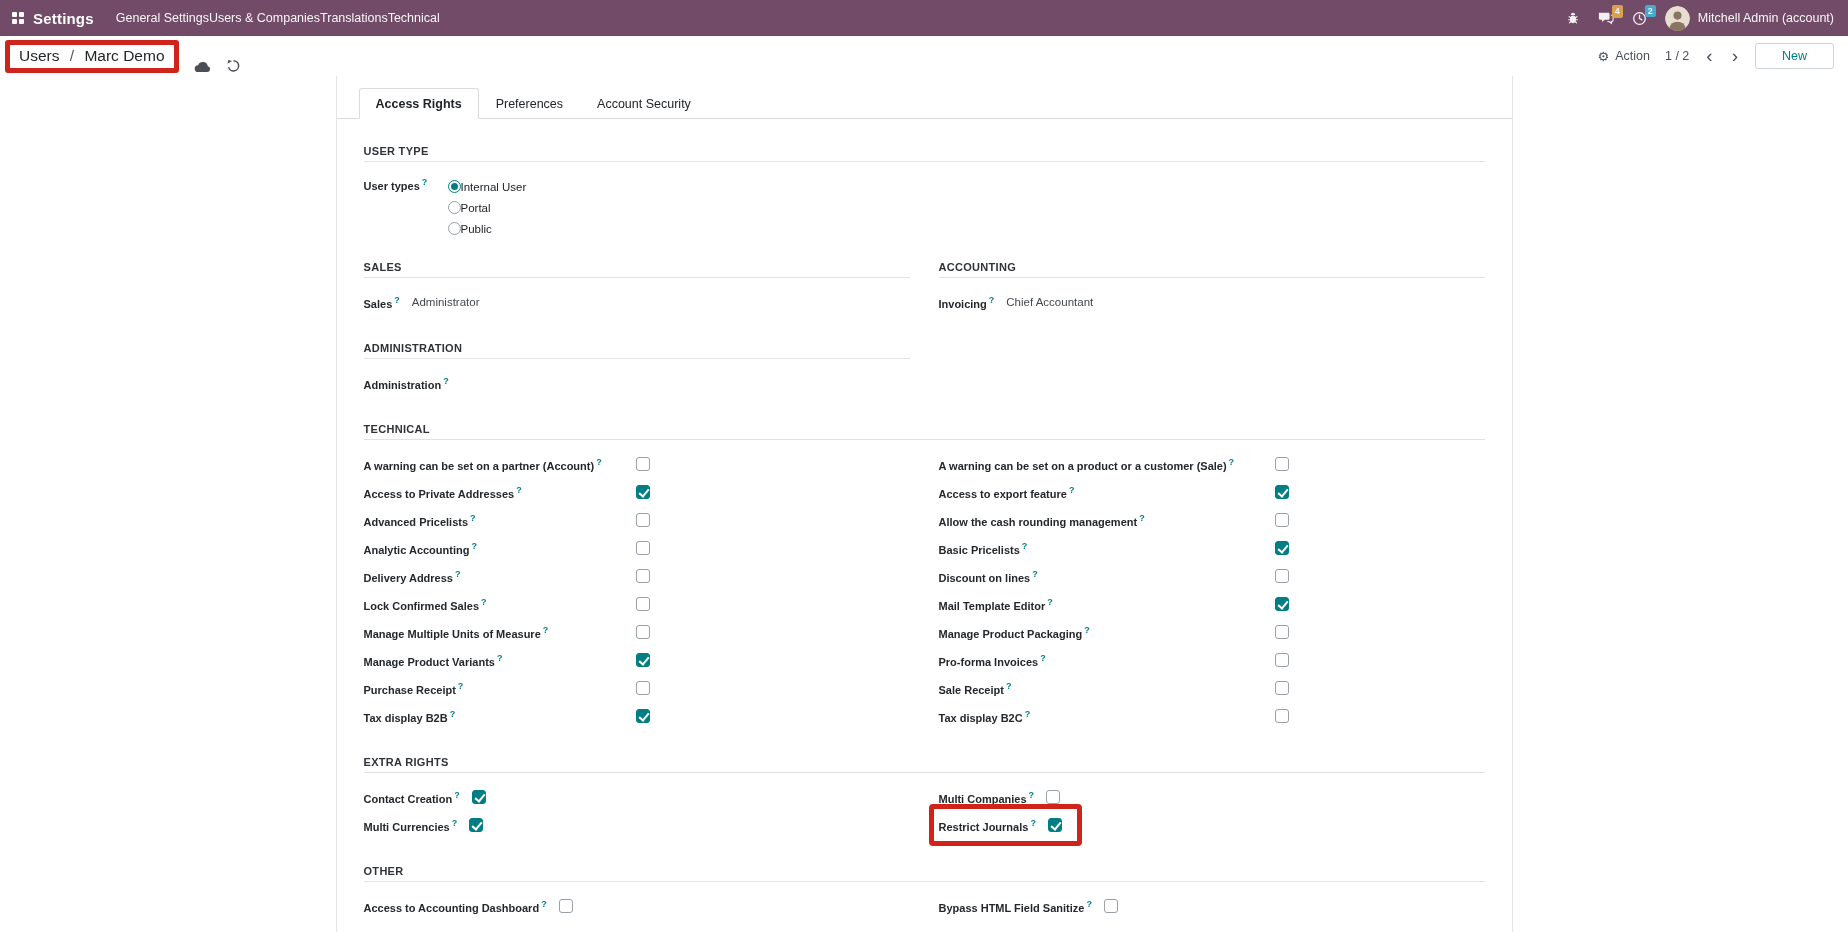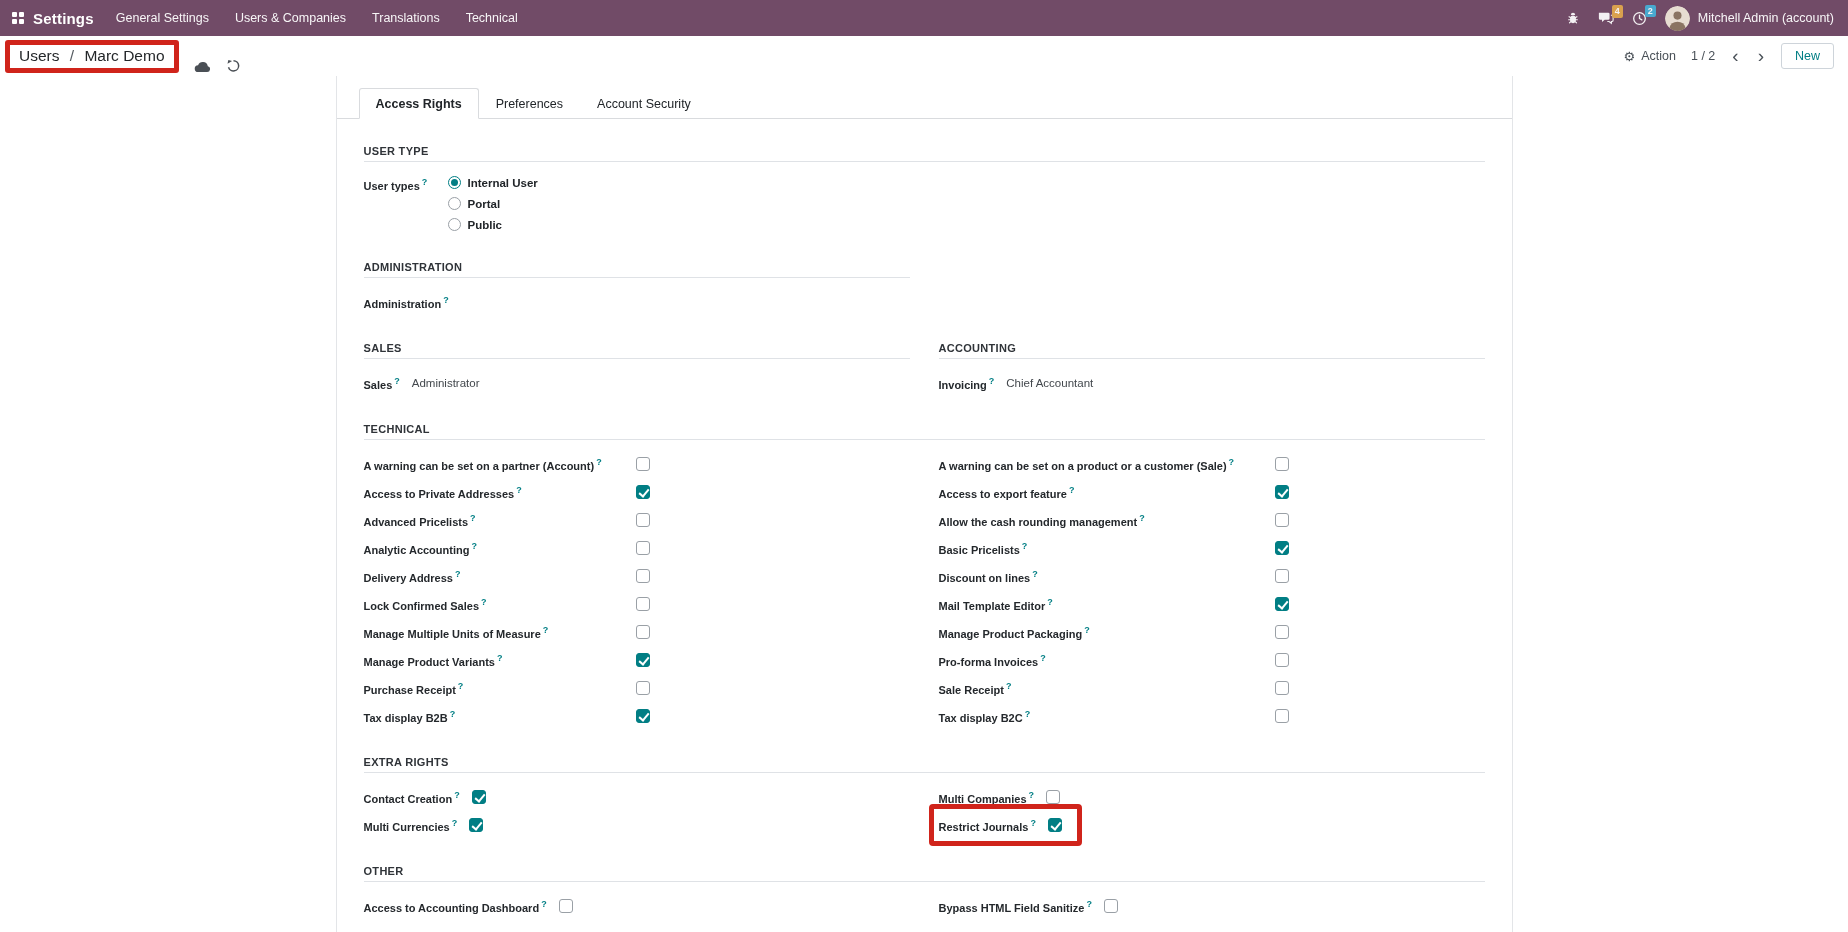--- a/index.html
+++ b/index.html
@@ -15,21 +15,21 @@
   .navbar {
     height:36px; background:var(--navbar-bg,#714B67);
     display:flex; justify-content:space-between; align-items:center;
     padding:0 14px 0 12px; color:#fff;
   }
   .nav-left { display:flex; align-items:center; }
   .brand { display:flex; align-items:center; gap:9px; margin-right:22px; cursor:pointer; }
   .apps-icon { display:grid; grid-template-columns:5px 5px; grid-gap:2px; }
   .apps-icon i { width:5px; height:5px; background:#fff; border-radius:1px; display:block; }
   .app-name { font-size:15px; font-weight:700; letter-spacing:.2px; }
-  .nav-menus { display:flex; align-items:flex-end; gap:26px; }
+  .nav-menus { display:flex; align-items:flex-end; }
   .nav-menu { font-size:12.5px; color:rgba(255,255,255,.95); cursor:pointer; }
   .nav-right { display:flex; align-items:center; gap:18px; }
   .nav-icon { position:relative; display:inline-flex; align-items:center; opacity:.92; cursor:pointer; }
   .badge {
     position:absolute; top:-6px; right:-9px; font-size:9px; font-weight:700;
     color:#fff; padding:1px 3px; border-radius:2px; line-height:1.2;
   }
   .badge.msg { background:var(--badge-msg,#E2A94C); }
   .badge.act { background:var(--badge-act,#45B1D8); }
   .user-area { display:flex; align-items:center; gap:8px; cursor:pointer; }
@@ -51,21 +51,21 @@
   .crumb-sep { margin:0 6px; color:#555b61; }
   .cp-icon { margin-left:15px; display:inline-flex; cursor:pointer; }
   .cp-right { display:flex; align-items:center; gap:15px; color:#495057; }
   .action-menu { display:inline-flex; align-items:center; gap:6px; font-size:12.5px; cursor:pointer; }
   .gear-glyph { font-size:13px; line-height:1; }
   .pager-value { font-size:12.5px; }
   .pager-btn { font-size:19px; line-height:14px; color:#495057; cursor:pointer; padding:0 2px; }
   .new-btn {
     font-family:inherit; font-size:12.5px; font-weight:500; color:var(--accent,#017E84);
     background:#fff; border:1px solid #ced4da; border-radius:3px;
-    padding:5px 13px; cursor:pointer;
+    padding:5px 26px; cursor:pointer;
   }
 
   
   .content { height:856px; background:#fff; }
   .sheet {
     width:1177px; height:100%; margin:0 auto; background:#fff;
     border-left:1px solid #e3e5e8; border-right:1px solid #e3e5e8;
     padding:12px 27px 0 27px;
   }
   .tabs { display:flex; border-bottom:1px solid #d9dbde; margin:0 -27px; padding-left:22px; }
@@ -104,21 +104,21 @@
   }
   .checkbox.checked { background:var(--accent,#017E84); border-color:var(--accent,#017E84); }
   .checkbox.checked::after {
     content:""; position:absolute; left:4px; top:1px; width:4px; height:8px;
     border:solid #fff; border-width:0 2px 2px 0; transform:rotate(40deg);
   }
 
   .radio-field { height:auto; align-items:flex-start; }
   .radio-field .field-label { width:84px; flex:0 0 84px; line-height:21px; }
   .radio-group { display:flex; flex-direction:column; }
-  .radio-row { display:flex; align-items:center; gap:7px; height:21px; cursor:pointer;font-weight:bold; }
+  .radio-row { display:flex; align-items:flex-end; height:21px; cursor:pointer; }
   .radio {
     width:13px; height:13px; flex:0 0 13px; border:1px solid #9aa0a6; border-radius:50%;
     background:#fff; position:relative;
   }
   .radio.selected { border-color:var(--accent,#017E84); }
   .radio.selected::after {
     content:""; position:absolute; left:2px; right:2px; top:2px; bottom:2px;
     background:var(--accent,#017E84); border-radius:50%;
   }
   .radio-label { font-size:11.5px; color:#212529; }
@@ -245,46 +245,46 @@
               </div>
               <div class="radio-row">
                 <span class="radio"></span>
                 <span class="radio-label">Public</span>
               </div>
             </div>
         </div>
 
         <div class="two-col">
           <div class="col">
-            <div class="section-header">ADMINISTRATION</div>
-            <div class="field-row">
-              <span class="field-label"><span>Administration</span><sup class="help">?</sup></span>
-              <span class="field-value"></span>
-            </div>
-          </div>
-          <div class="col"></div>
-        </div>
-
-        <div class="two-col">
-          <div class="col">
             <div class="section-header">SALES</div>
             <div class="field-row">
               <span class="field-label"><span>Sales</span><sup class="help">?</sup></span>
               <span class="field-value">Administrator</span>
             </div>
           </div>
           <div class="col">
             <div class="section-header">ACCOUNTING</div>
             <div class="field-row">
               <span class="field-label"><span>Invoicing</span><sup class="help">?</sup></span>
               <span class="field-value">Chief Accountant</span>
             </div>
           </div>
         </div>
 
+        <div class="two-col">
+          <div class="col">
+            <div class="section-header">ADMINISTRATION</div>
+            <div class="field-row">
+              <span class="field-label"><span>Administration</span><sup class="help">?</sup></span>
+              <span class="field-value"></span>
+            </div>
+          </div>
+          <div class="col"></div>
+        </div>
+
         <div class="section-header">TECHNICAL</div>
         <div class="two-col">
           <div class="col fixed">
               <div class="field-row">
                 <span class="field-label">A warning can be set on a partner (Account)<sup class="help">?</sup></span>
                 <span class="checkbox"></span>
               </div>
               <div class="field-row">
                 <span class="field-label">Access to Private Addresses<sup class="help">?</sup></span>
                 <span class="checkbox checked"></span>

